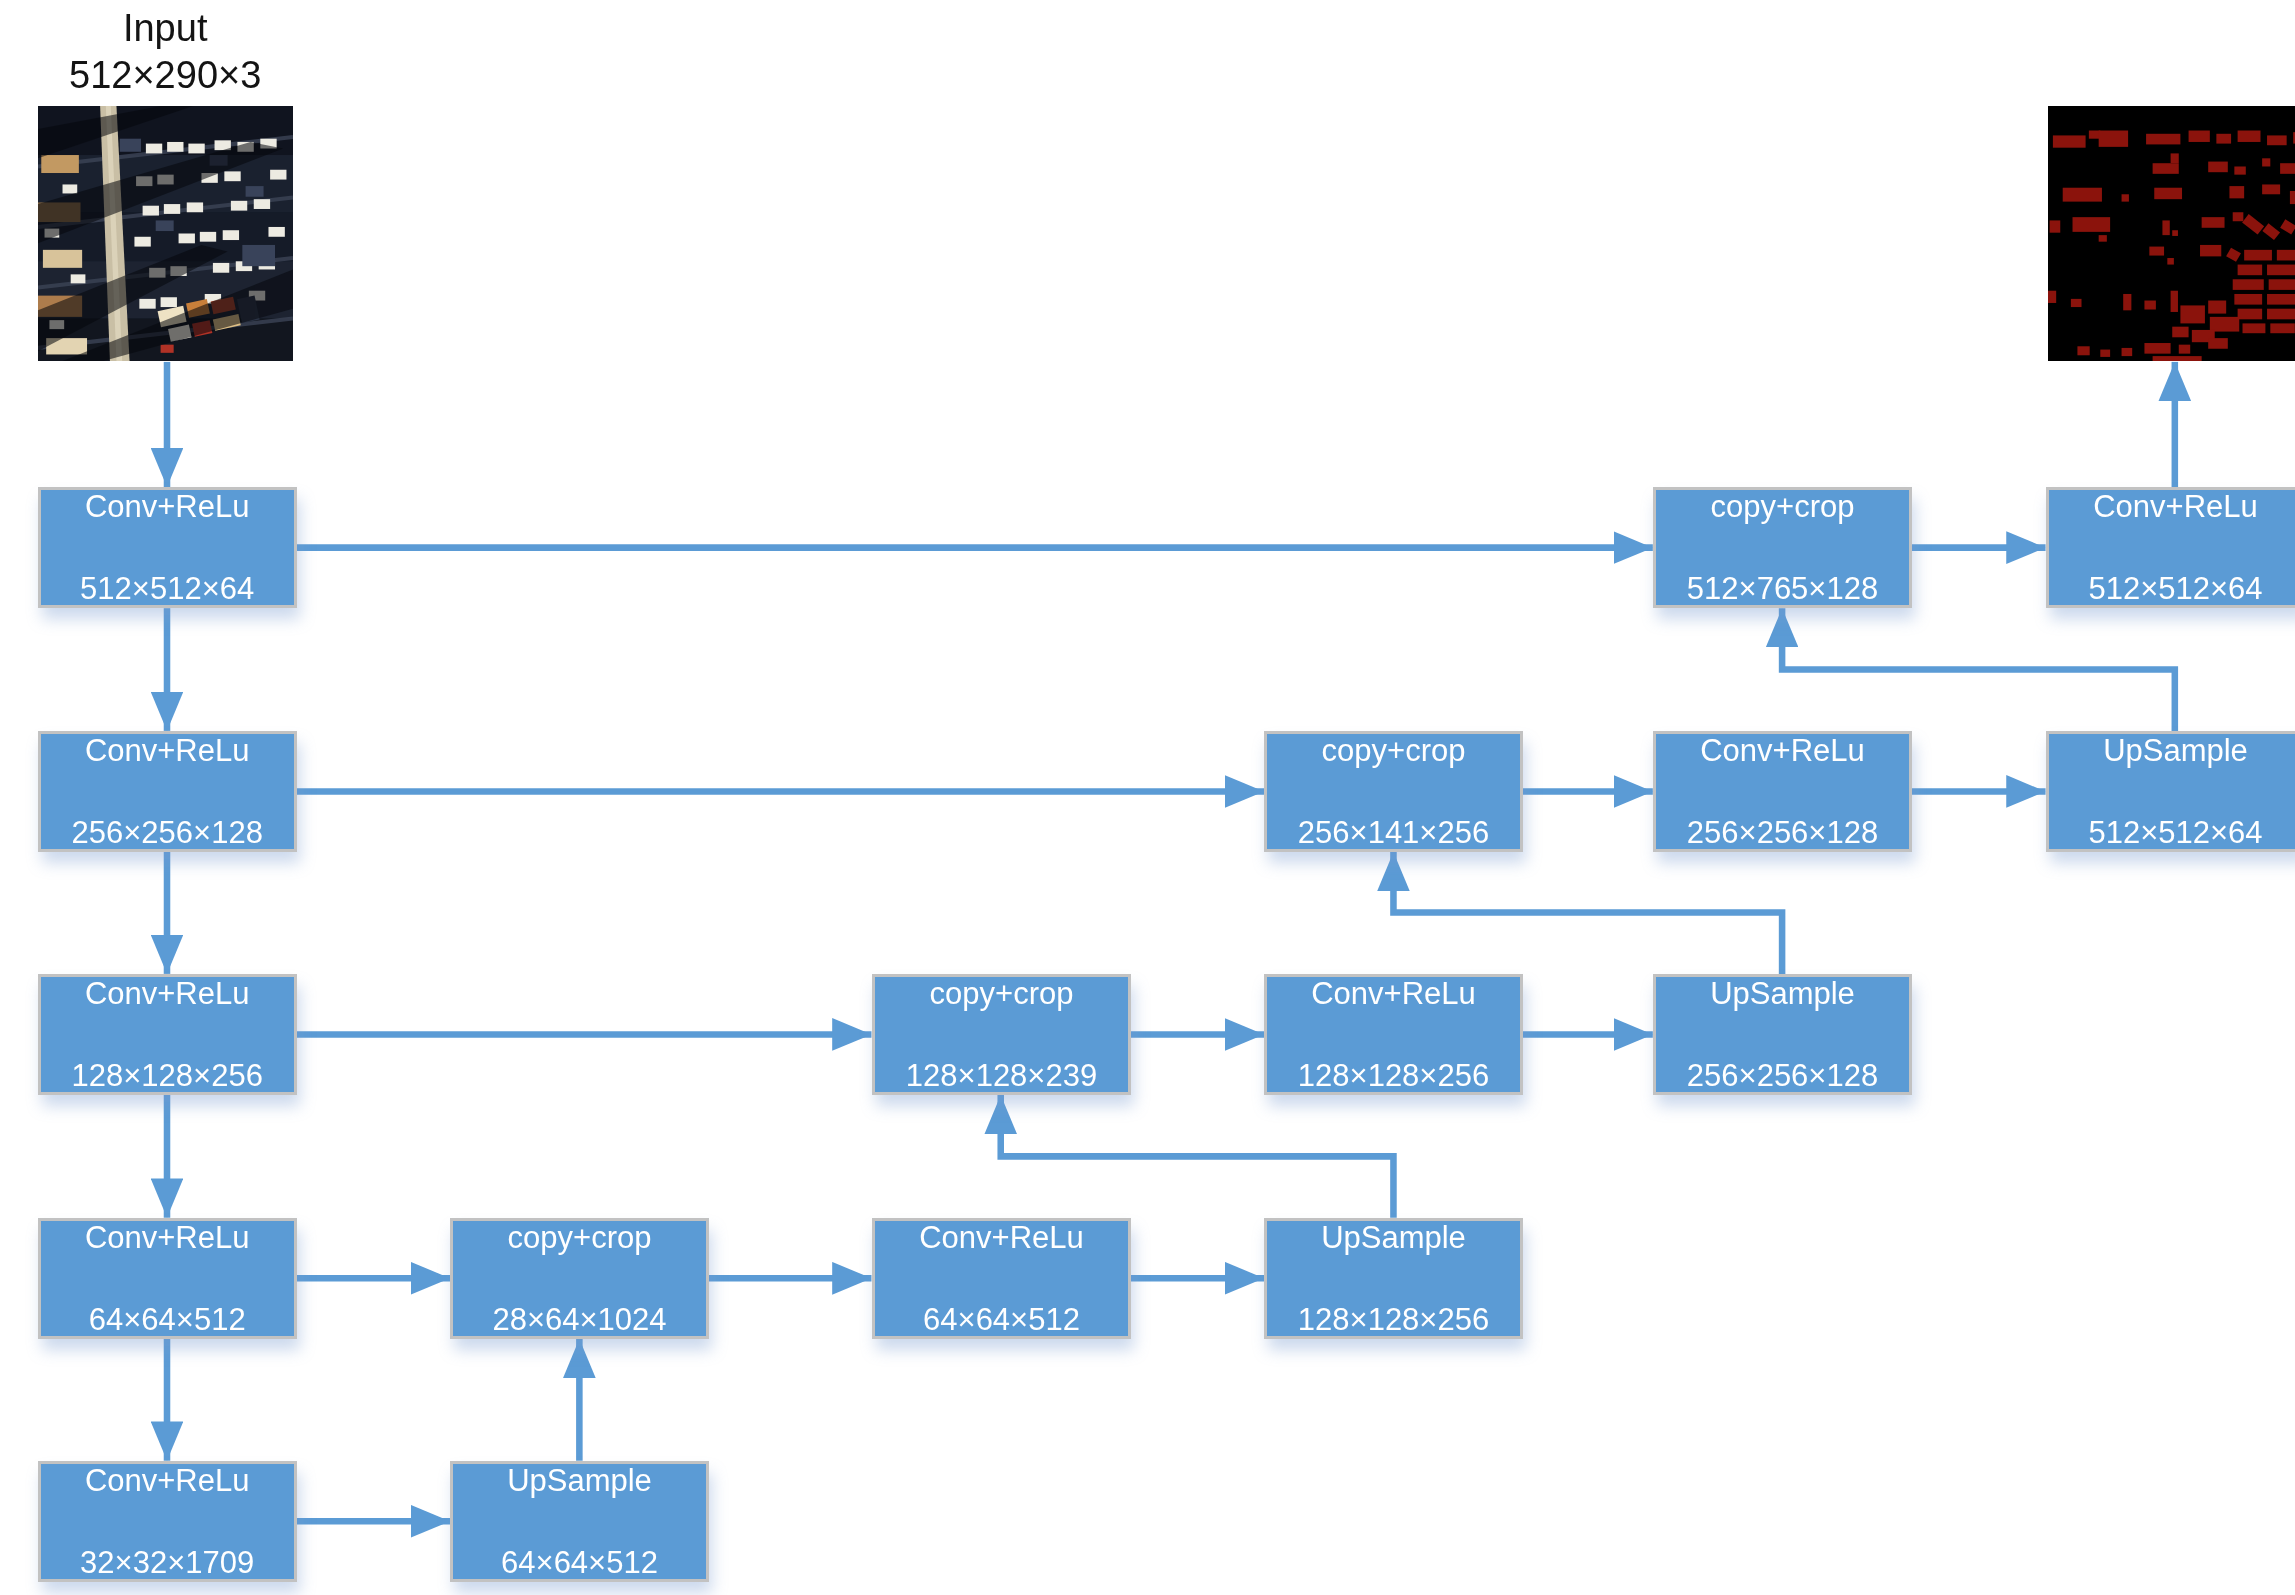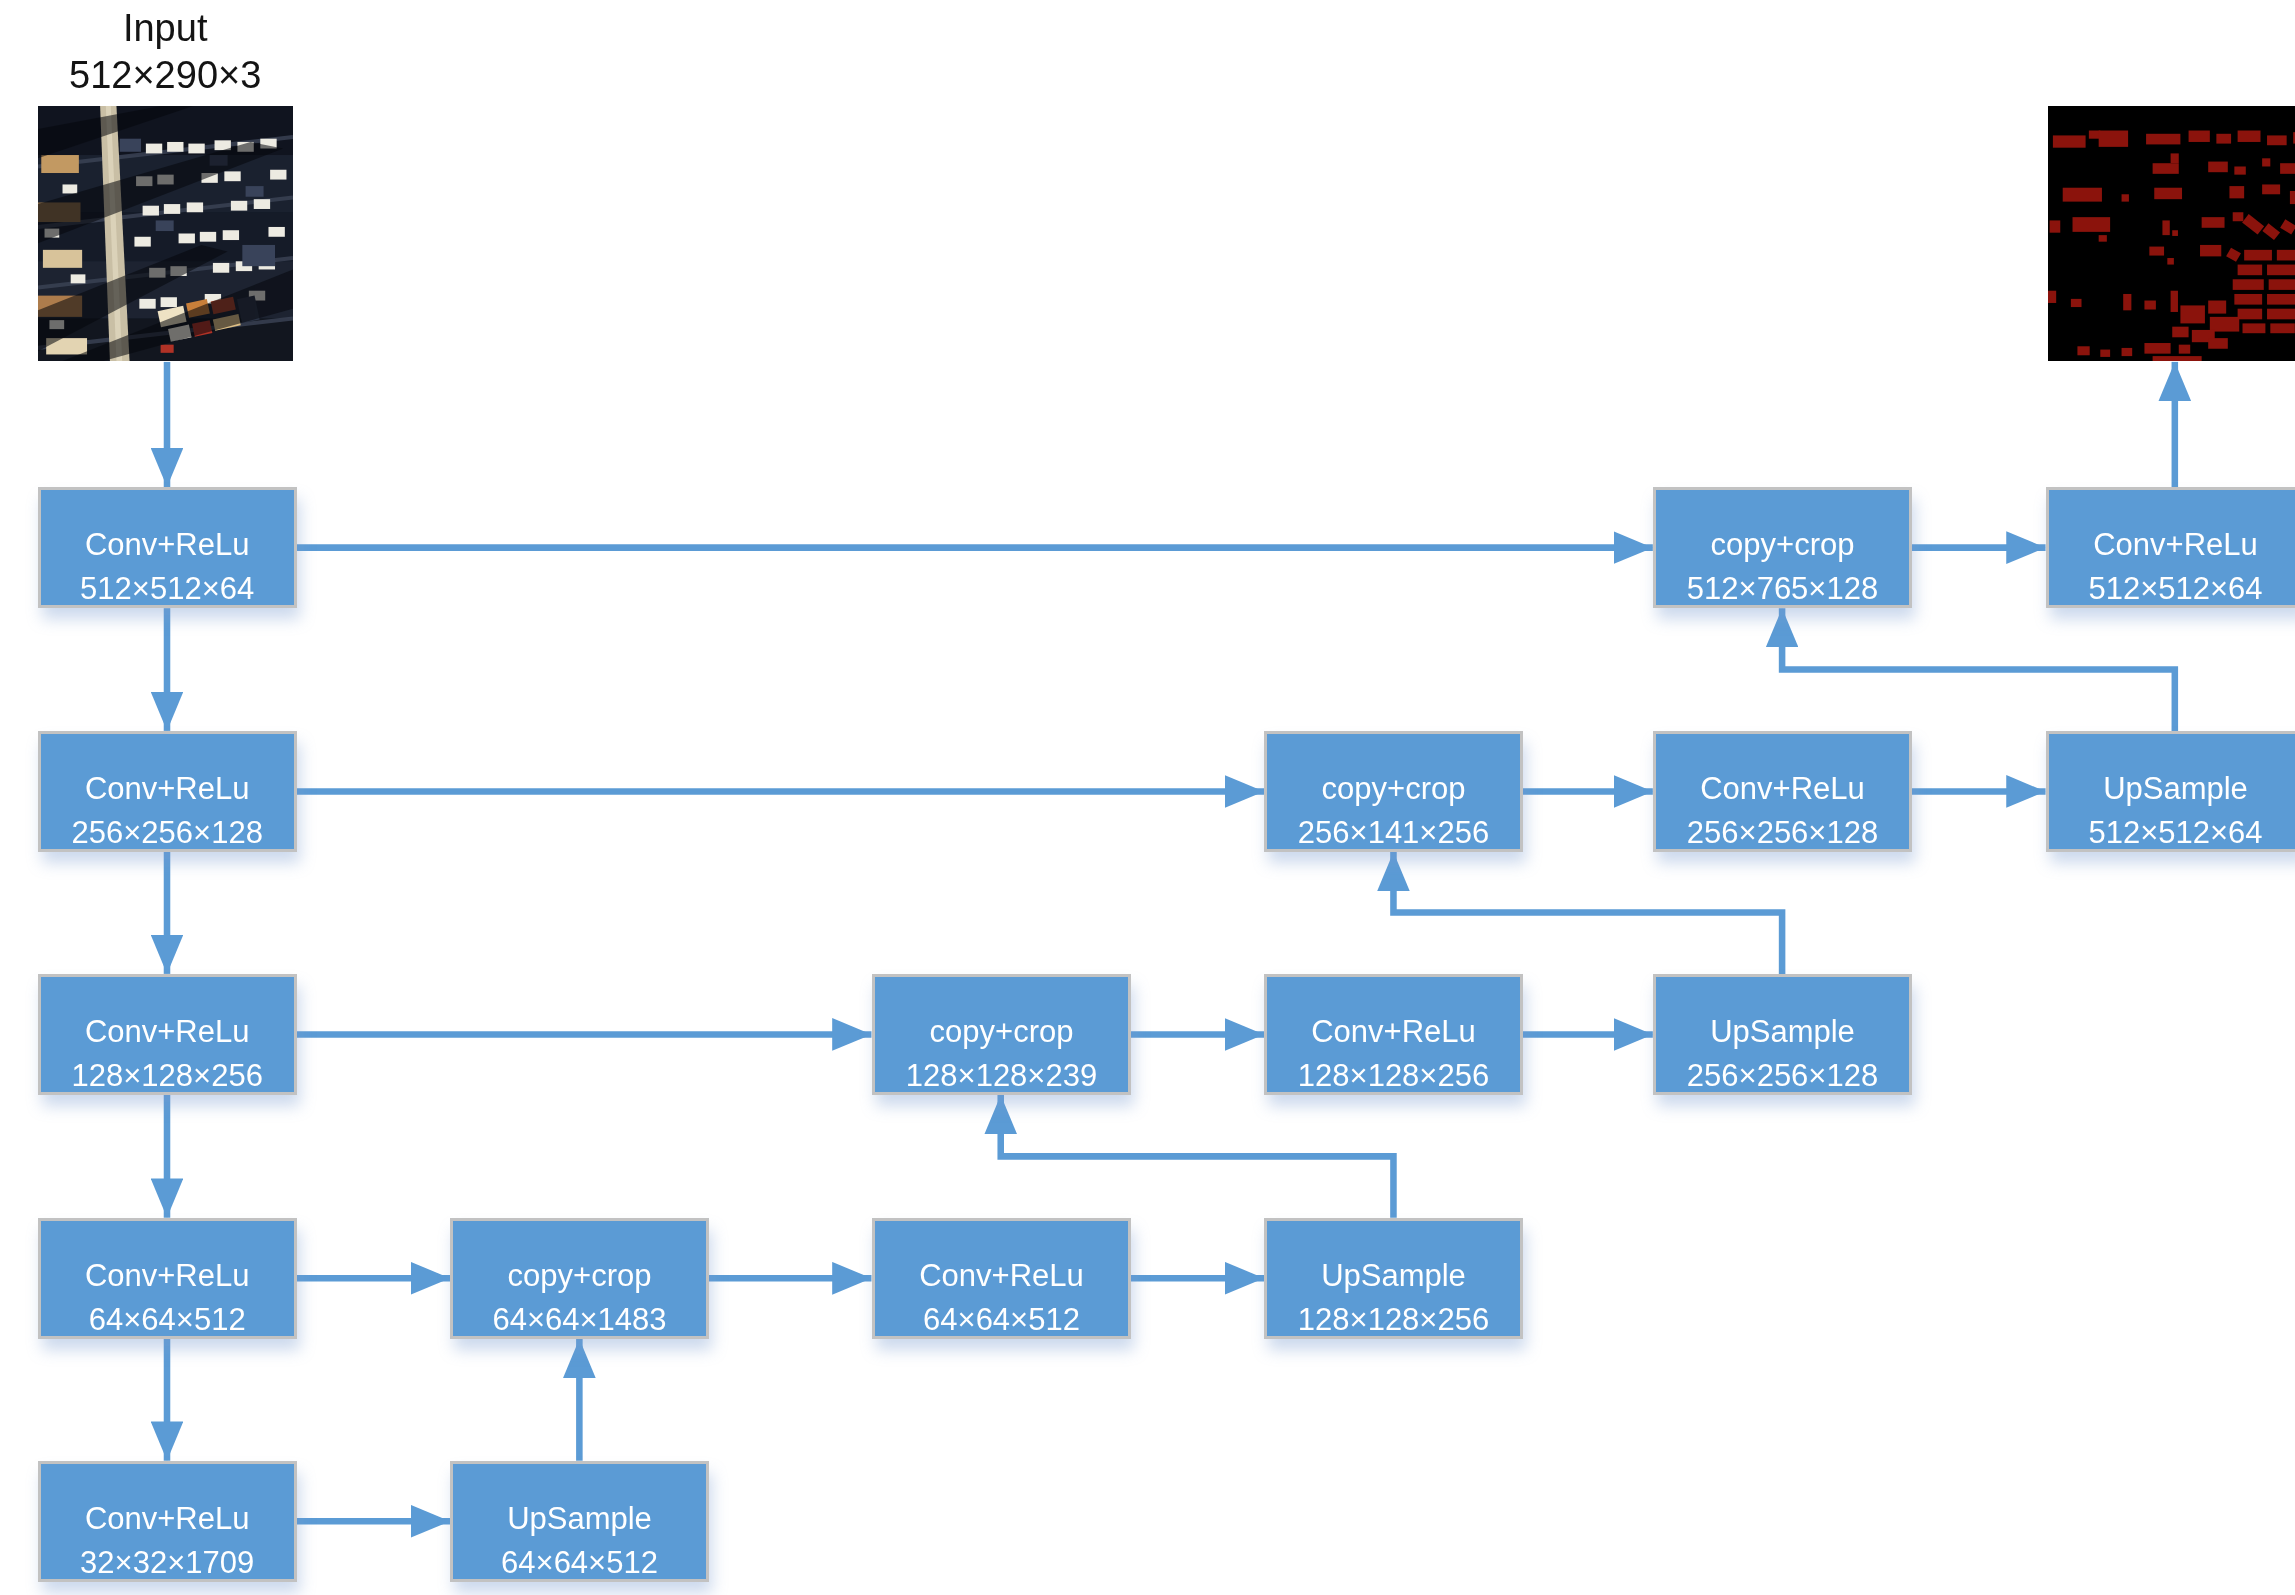--- a/index.html
+++ b/index.html
@@ -13,21 +13,21 @@
        font-family:"Liberation Sans", sans-serif;}
   .canvas{position:absolute;left:0;top:0;width:2295px;height:1596px;background:#ffffff;margin-left:23px;}
   .io-title{position:absolute;width:255px;text-align:center;
             font-size:38px;line-height:47px;color:var(--title-text);}
   .io-img{position:absolute;display:block;}
   .node{position:absolute;box-sizing:border-box;
         background:var(--node-fill);
         border:3.3px solid var(--node-border);
         box-shadow:4.1px 11.5px 14.7px var(--shadow);
         color:var(--node-text);
-        display:flex;flex-direction:column;align-items:center;justify-content:flex-end;
+        display:flex;flex-direction:column;align-items:center;justify-content:space-between;
         row-gap:11.5px;text-align:center;}
   .node-op,.node-dims{font-size:31px;line-height:33px;white-space:nowrap;}
   #edge-layer{position:absolute;left:0;top:0;}
   .edge{fill:none;stroke:var(--arrow);stroke-width:8;stroke-linejoin:miter;}
   #arrowhead path{fill:var(--arrow);}
   .pred-bg{fill:var(--pred-bg);}
   .pred-masks rect{fill:var(--pred-mask);}
 </style>
 </head>
 <body>
@@ -247,21 +247,21 @@
       <div class="node" style="left: 14.7px; top: 1461px; width: 259px; height: 121px;">
         <div class="node-op">Conv+ReLu</div>
         <div class="node-dims">32×32×1709</div>
       </div>
       <div class="node" style="left: 427px; top: 1461px; width: 259px; height: 121px;">
         <div class="node-op">UpSample</div>
         <div class="node-dims">64×64×512</div>
       </div>
       <div class="node" style="left: 427px; top: 1218px; width: 259px; height: 121px;">
         <div class="node-op">copy+crop</div>
-        <div class="node-dims">64×64×1483</div>
+        <div class="node-dims">28×64×1024</div>
       </div>
       <div class="node" style="left: 849px; top: 1218px; width: 259px; height: 121px;">
         <div class="node-op">Conv+ReLu</div>
         <div class="node-dims">64×64×512</div>
       </div>
       <div class="node" style="left: 1241px; top: 1218px; width: 259px; height: 121px;">
         <div class="node-op">UpSample</div>
         <div class="node-dims">128×128×256</div>
       </div>
       <div class="node" style="left: 849px; top: 974px; width: 259px; height: 121px;">

